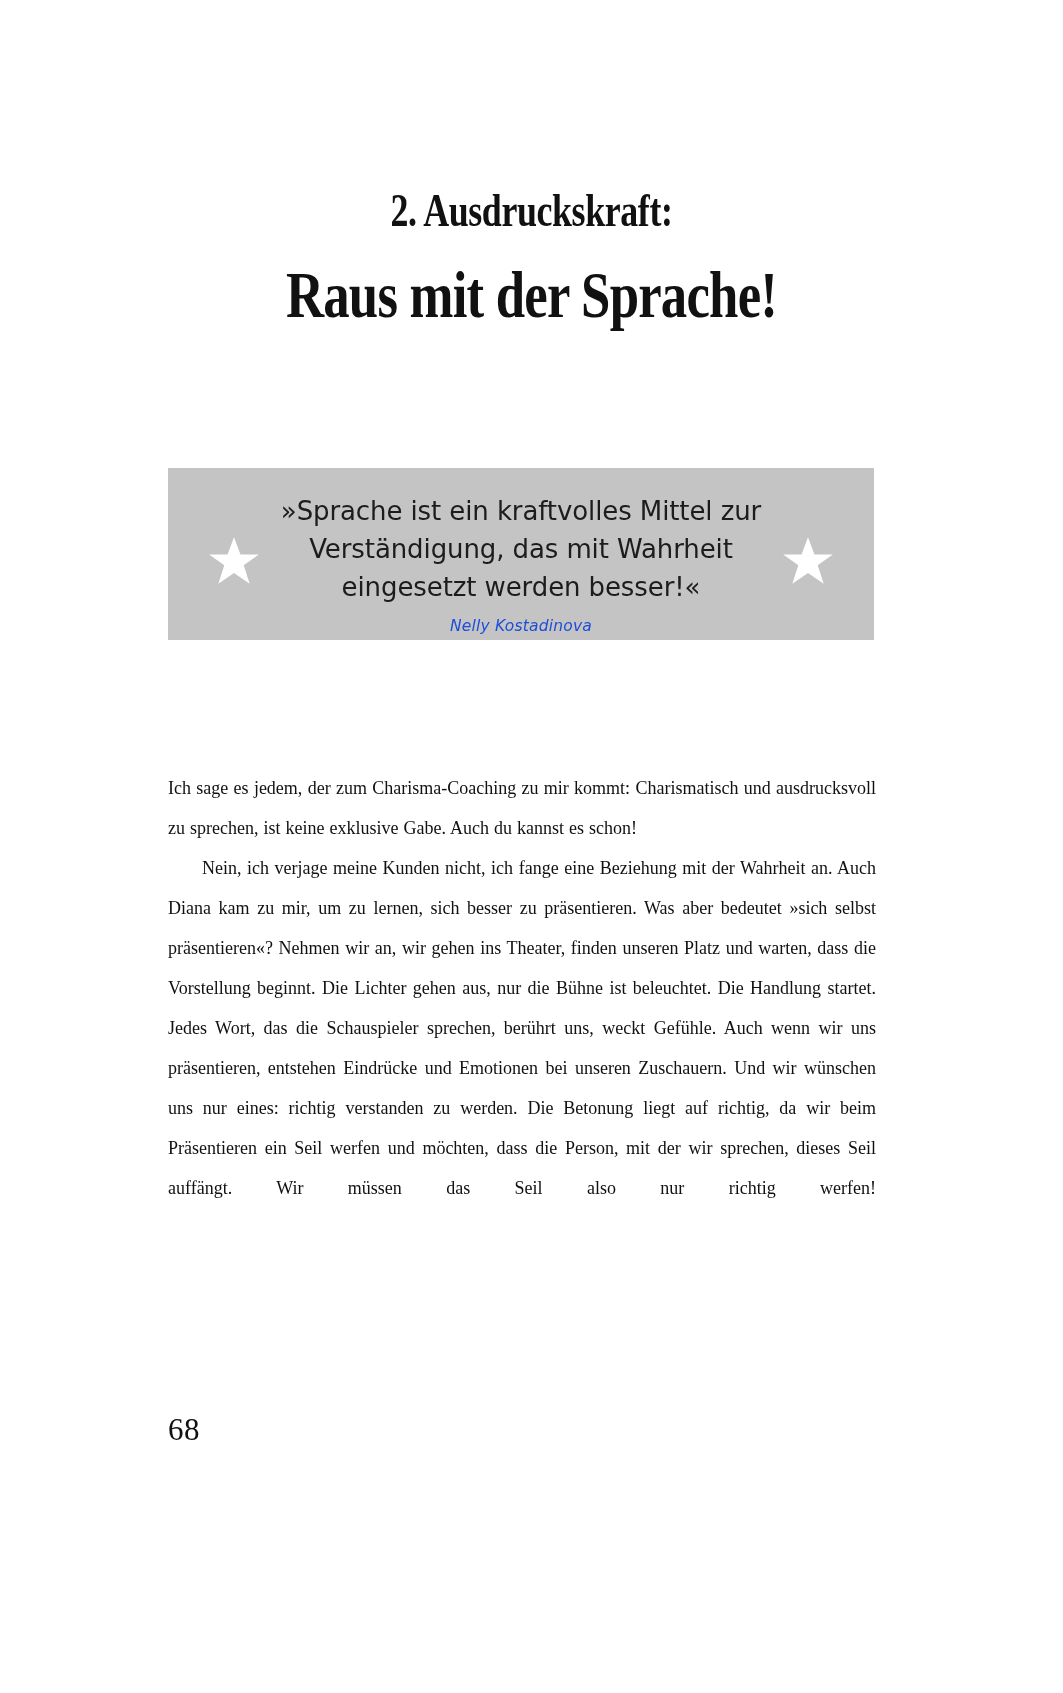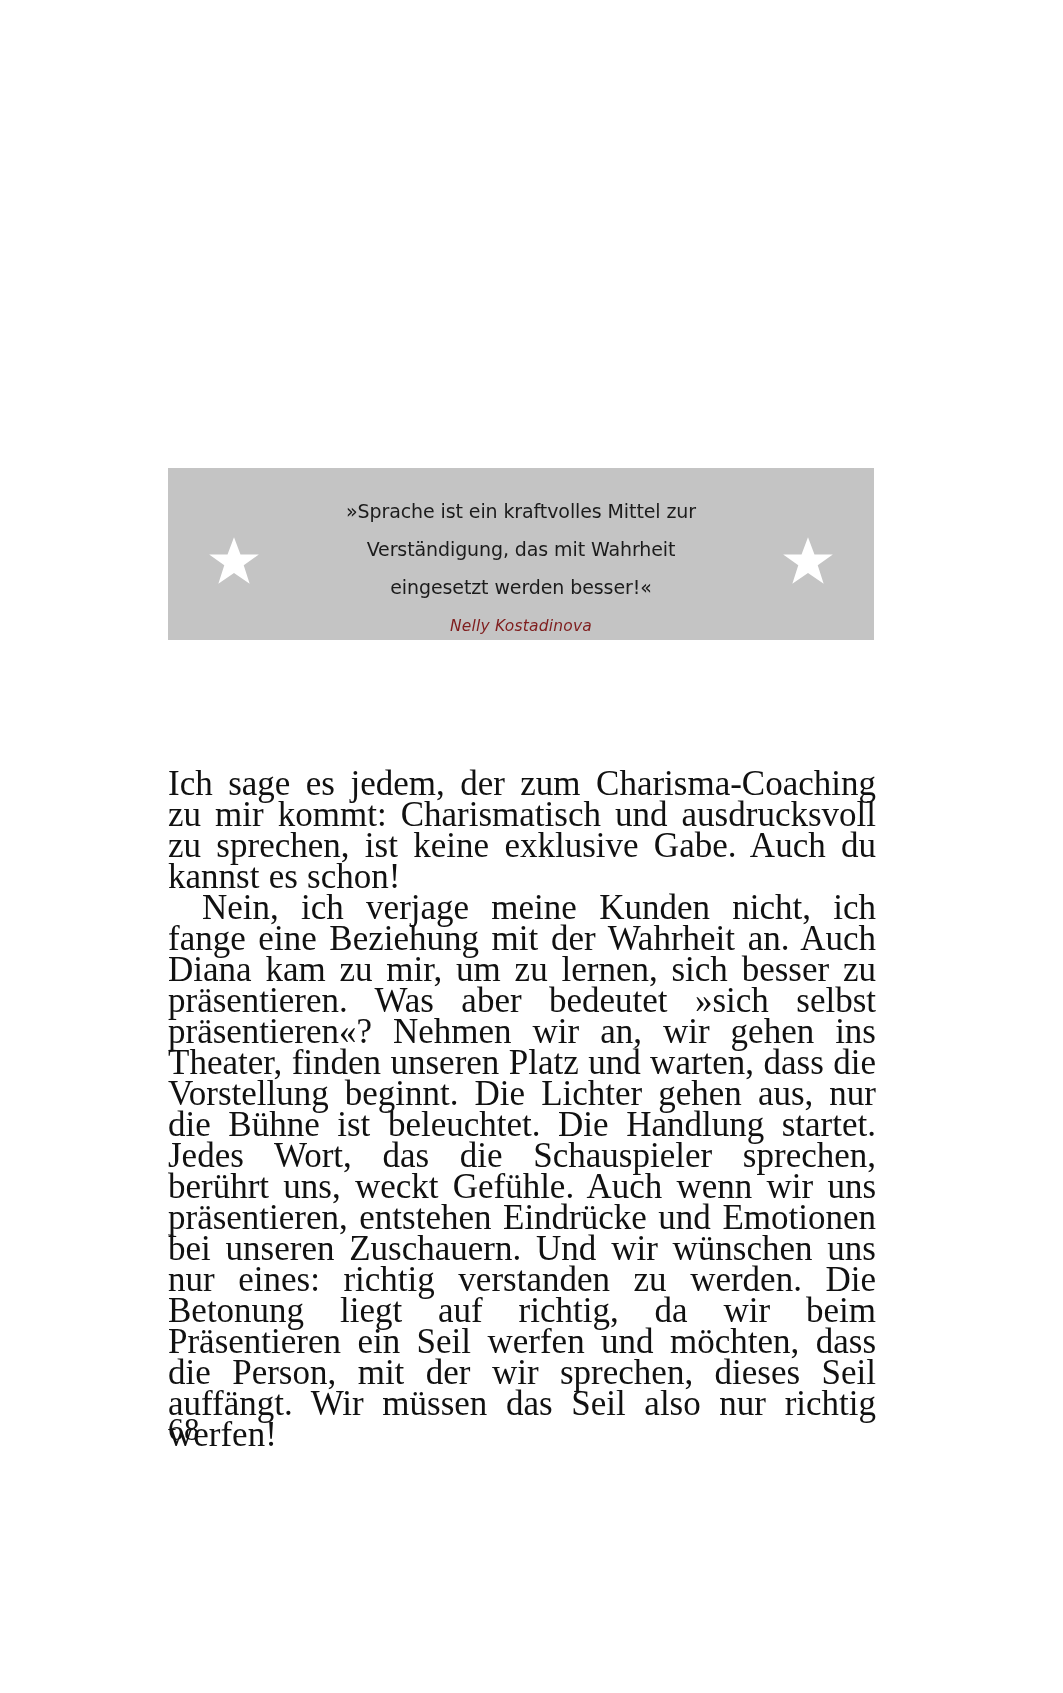--- a/index.html
+++ b/index.html
@@ -80,48 +80,48 @@
 
   .quote-inner {
     position: absolute;
     left: 110px;
     right: 110px;
     top: 24px;
     text-align: center;
   }
   .quote-text {
     font-family: "DejaVu Sans", "Liberation Sans", sans-serif;
-    font-size: 19px;
+    font-size: 26px;
     line-height: 38px;
     color: #1c1c1c;
     letter-spacing: -0.1px;
   }
   .quote-text .qline { display: block; white-space: nowrap; }
   .quote-author {
     margin-top: 10px;
     font-family: "DejaVu Sans", "Liberation Sans", sans-serif;
     font-style: italic;
     font-size: 15.5px;
     line-height: 20px;
-    color: #7f1d1d;
+    color: #1d4ed8;
     letter-spacing: 0.2px;
   }
 
   
   .body-copy {
     position: absolute;
     left: 168px;
     top: 768px;
     width: 708px;
   }
   .body-copy p {
     margin: 0;
     font-family: "Liberation Serif", "DejaVu Serif", serif;
-    font-size: 35px;
-    line-height: 31px;
+    font-size: 18px;
+    line-height: 40px;
     color: #111111;
     text-align: justify;
     text-justify: inter-word;
     -webkit-hyphens: manual;
     hyphens: manual;
     word-spacing: 0.5px;
   }
   .body-copy p.indent { text-indent: 34px; }
   .body-copy p.last-para { text-align: justify; font-family: Liberation Serif, serif; }
   .body-copy p.last-para::after {
@@ -139,20 +139,24 @@
     font-size: 31px;
     color: #111111;
     letter-spacing: 0.5px;
   }
 </style>
 </head>
 <body>
 
 <div class="page">
 
+  <div class="chapter-heading">
+    <span class="chapter-line-1">2. Ausdruckskraft:</span>
+    <span class="chapter-line-2">Raus mit der Sprache!</span>
+  </div>
 
   <div class="quote-box">
 
     <div class="quote-star quote-star-left">
       <svg viewBox="0 0 100 100" aria-hidden="true">
         <polygon points="50,6 62,38 96,38 68,58 79,92 50,72 21,92 32,58 4,38 38,38" fill="#ffffff"></polygon>
       </svg>
     </div>
 
     <div class="quote-star quote-star-right">

